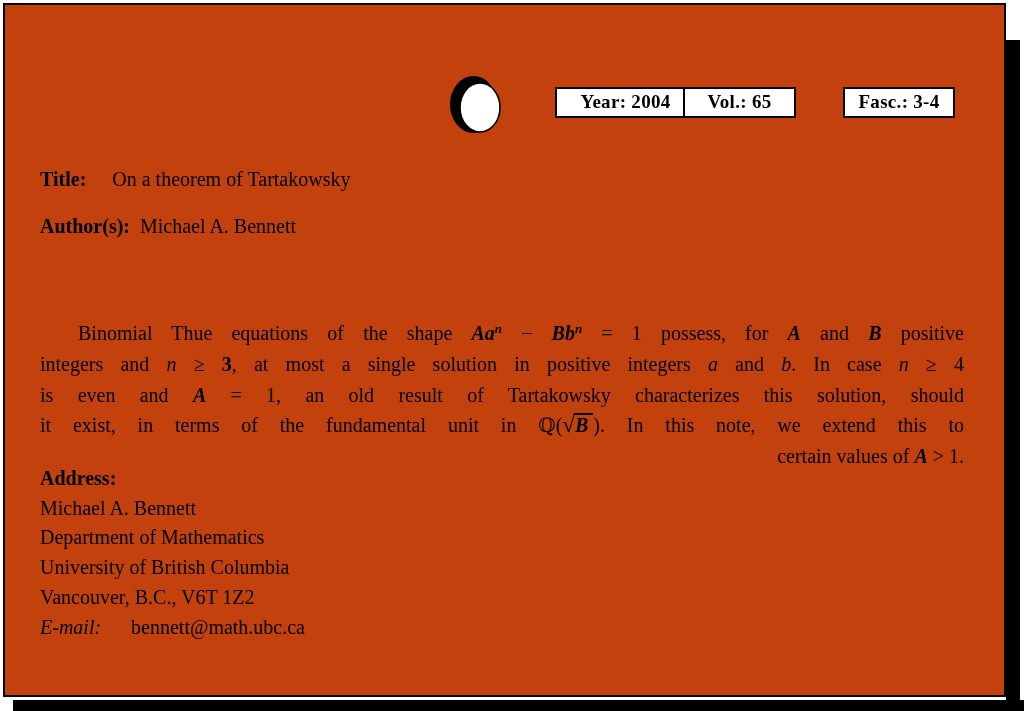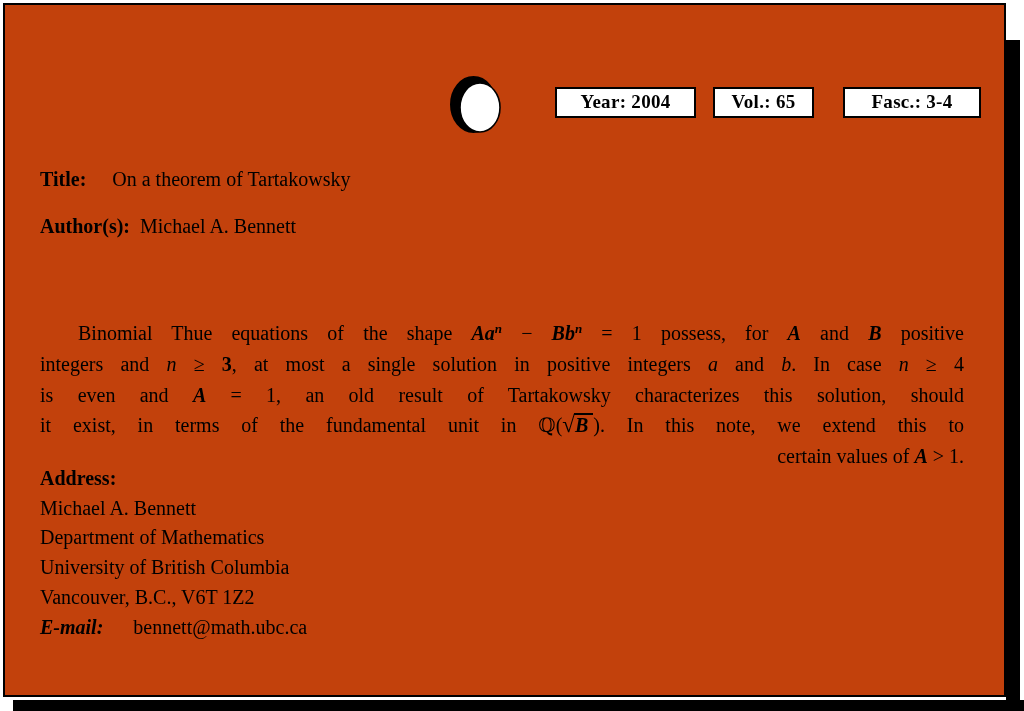--- a/index.html
+++ b/index.html
@@ -35,22 +35,22 @@
   
   .badge {
     position: absolute; top: 82px; height: 31px;
     border: 2px solid #000;
     text-align: center;
     font-weight: bold; font-size: 19px; line-height: 26px;
     letter-spacing: 0.3px;
     background: #fff;
   }
   .badge-year { left: 550px; width: 141px; }
-  .badge-vol  { left: 708px; width: 101px; }
-  .badge-fasc { left: 838px; width: 138px; }
+  .badge-vol  { left: 678px; width: 113px; }
+  .badge-fasc { left: 838px; width: 112px; }
 
   
   .textline { position: absolute; left: 35px; width: 924px; font-size: 20px; line-height: 30px; }
   .title-line  { top: 159px; }
   .author-line { top: 206px; }
   .label-bold { font-weight: bold; }
   .title-line .label-bold { margin-right: 26px; }
   .author-line .label-bold { margin-right: 10px; }
 
   .abstract {
@@ -73,21 +73,21 @@
     border-top: 2px solid #000;
     line-height: 20px;
     font-style: italic; font-weight: bold;
     padding: 0 5px 0 1px; margin-left: -1px;
   }
 
   .address {
     position: absolute; left: 35px; top: 459px; width: 924px;
     font-size: 20px; line-height: 29.7px;
   }
-  .email-label { font-weight: bold; font-style: italic; }
+  .email-label { font-weight: normal; font-style: italic; }
   .email-value { margin-left: 30px; }
 </style>
 </head>
 <body>
 
 <div class="canvas">
   <div class="page">
 
     <svg class="logo" viewBox="0 0 54 60" xmlns="http://www.w3.org/2000/svg">
       <ellipse cx="24.5" cy="29.5" rx="22.5" ry="27.5" fill="#000" stroke="#000" stroke-width="2"></ellipse>

